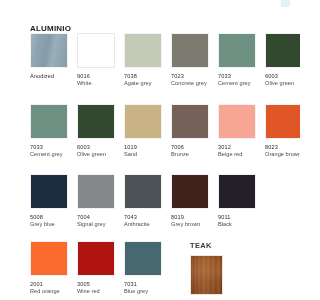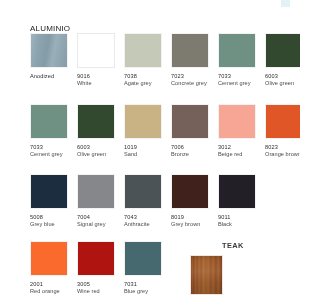--- a/index.html
+++ b/index.html
@@ -26,32 +26,31 @@
     left: 30px; top: 7px;
     font-size: 8.2px;
     font-weight: bold;
     letter-spacing: .25px;
     color: #1c1c1c;
   }
   .subtitle {
     position: absolute;
     left: 30px; top: 24px;
     font-size: 8px;
-    font-weight: normal;
+    font-weight: bold;
     letter-spacing: .2px;
     color: #1c1c1c;
   }
   .teak-title {
     position: absolute;
     left: 190px; top: 241px;
     font-size: 7.4px;
     font-weight: bold;
     letter-spacing: .4px;
     color: #3a3a3a;
-    margin-left: 32px;
   }
   .row { position: absolute; left: 30px; display: flex; gap: 0px; }
   .cell { width: 47px; position: relative; }
   .swatch {
     width: 38px; height: 35px;
     border: 1px solid #f2f2f2;
     position: relative;
     overflow: hidden;
   }
   .swatch.anodized::after {

